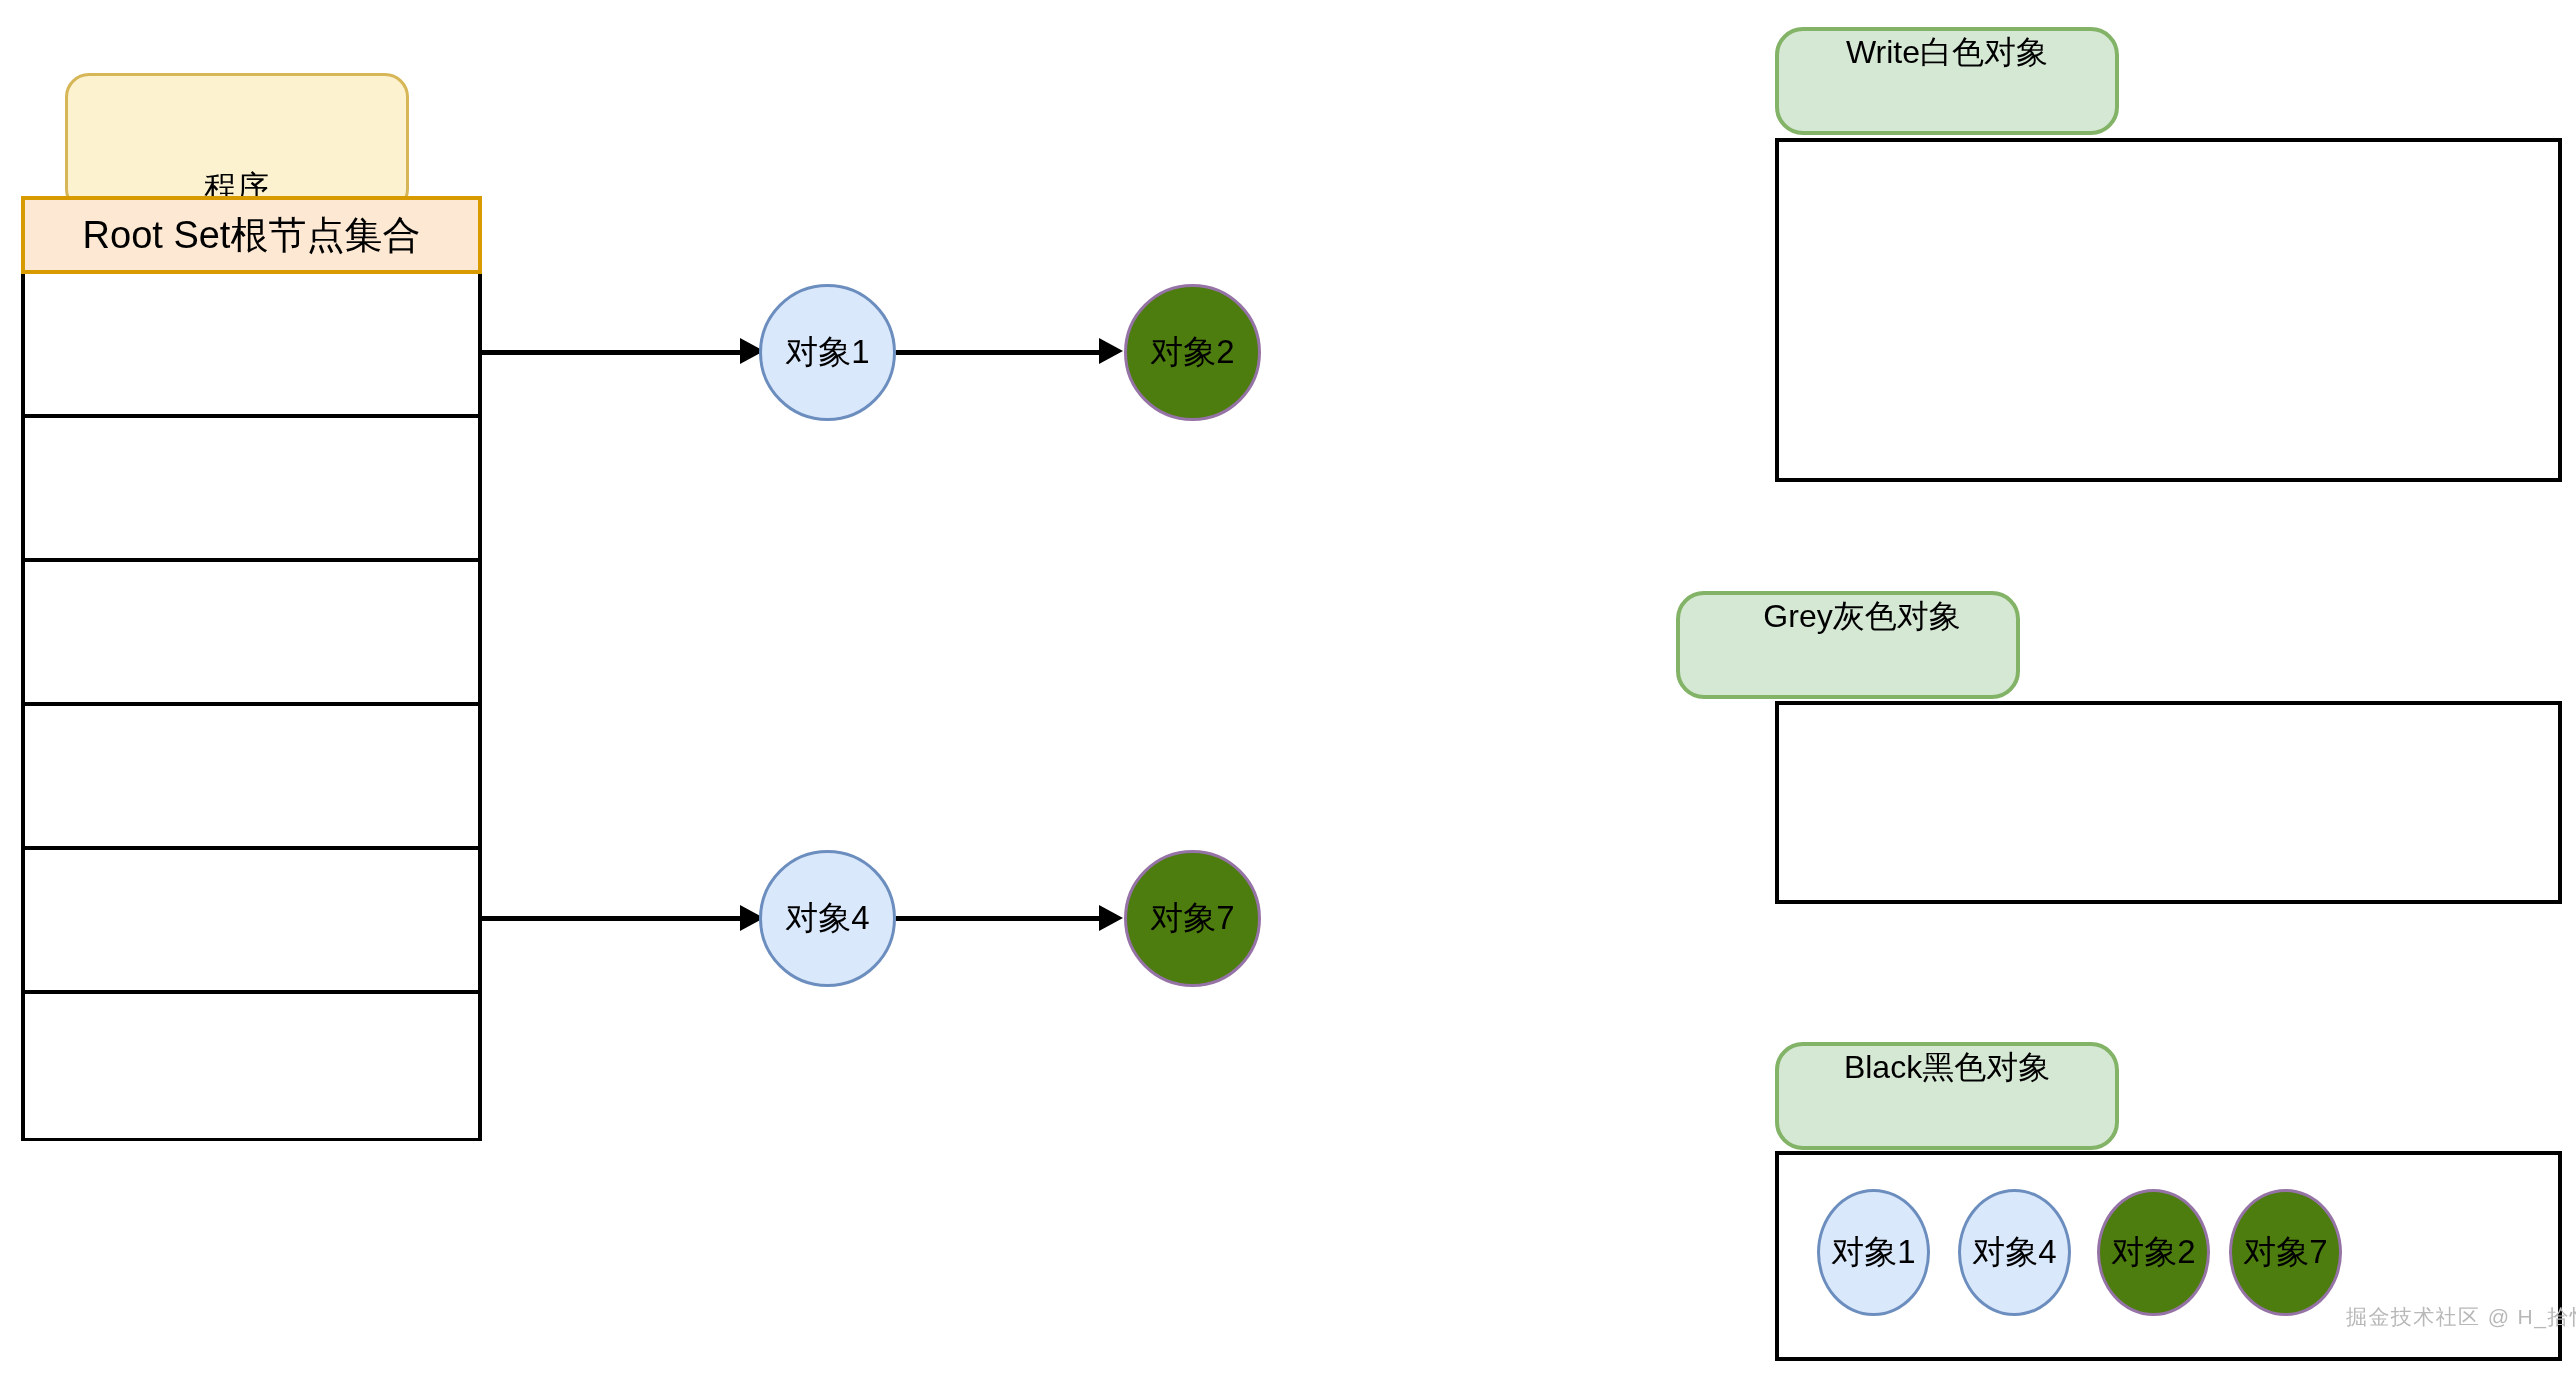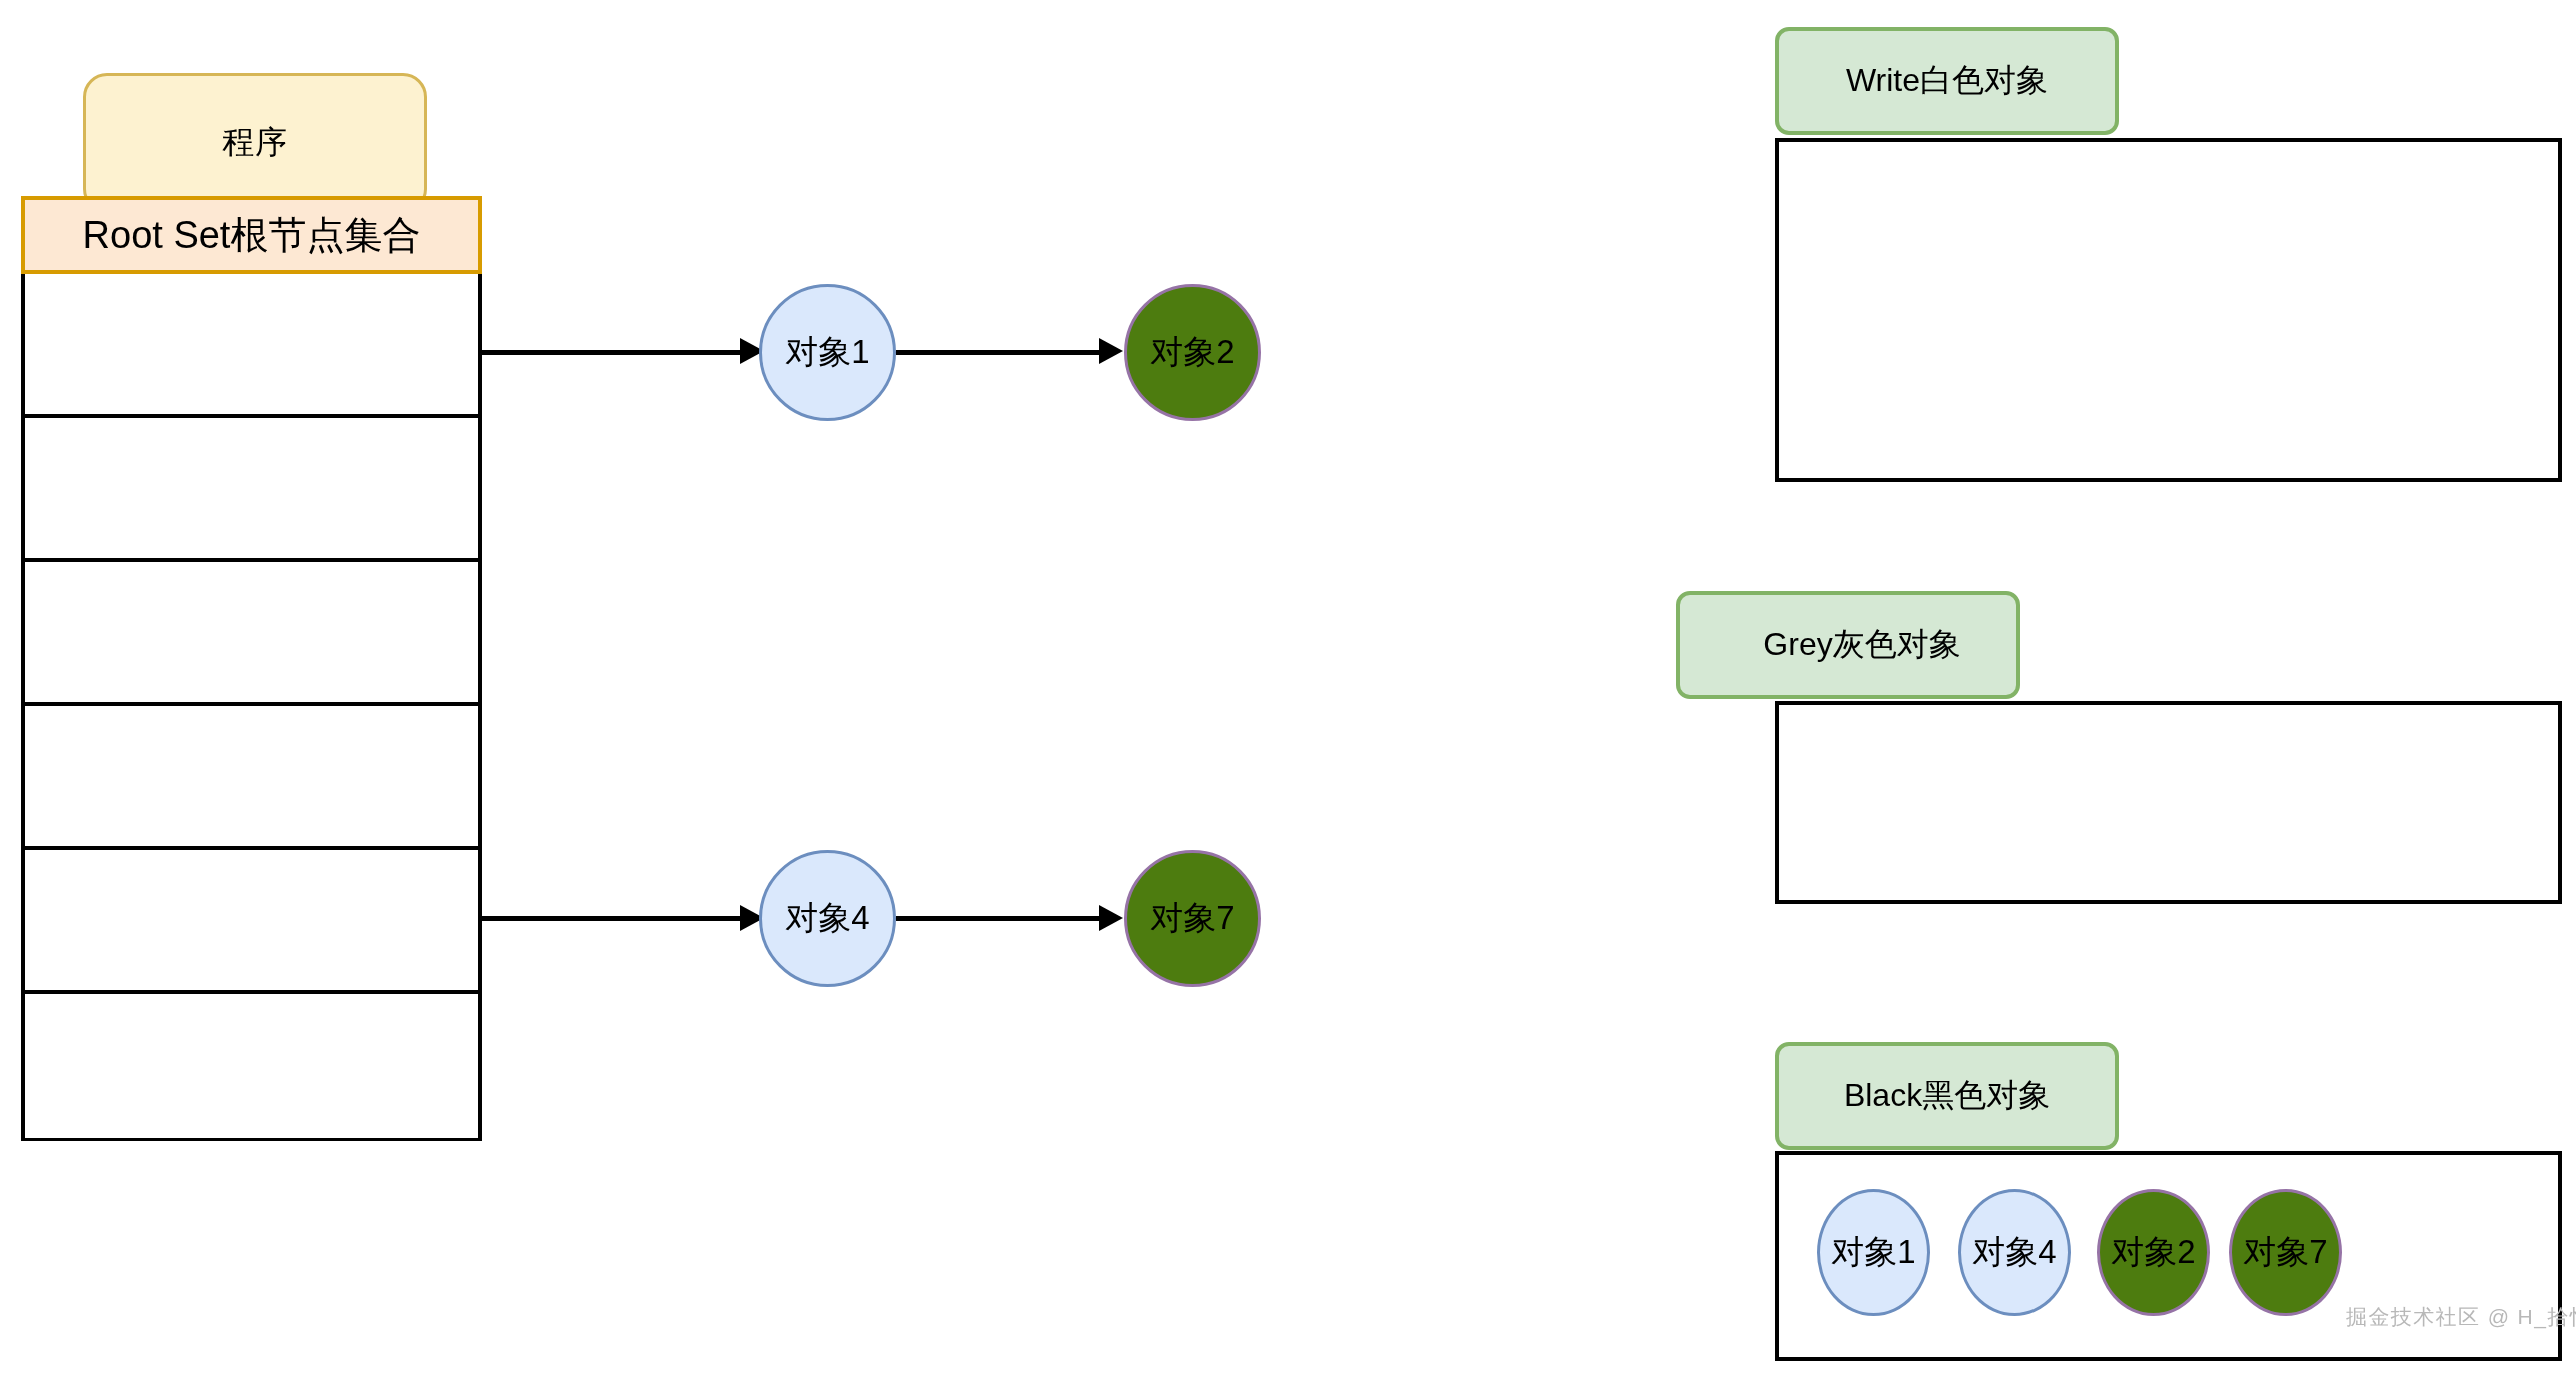--- a/index.html
+++ b/index.html
@@ -20,30 +20,30 @@
     left: 0; top: 0;
     width: 2576px;
     height: 1373px;
   }
 
   
   .abs { position: absolute; box-sizing: border-box; }
 
   
   .program-box {
-    left: 83px;
+    left: 65px;
     top: 73px;
     width: 344px;
     height: 140px;
     background: #ffe6cc00;
     background-color: #fdf2d0;
     border: 3.5px solid #d6b656;
     border-radius: 24px;
     display: flex;
-    align-items: center;
+    align-items: flex-end;
     justify-content: center;
     z-index: 4;
   }
   .program-box span {
     font-size: 32px;
     color: #000000;
     letter-spacing: 0.7px;
   }
 
   
@@ -119,23 +119,23 @@
   }
   .obj-purple {
     background-color: #4d7c0f;
     border: 3.5px solid #9673a6;
   }
 
   
   .green-header {
     background-color: #d5e8d4;
     border: 4.2px solid #82b366;
-    border-radius: 14px;
-    display: flex;
-    align-items: center;
+    border-radius: 28px;
+    display: flex;
+    align-items: flex-start;
     justify-content: center;
     z-index: 6;
     height: 108px;
     width: 344px;
   }
   .green-header span {
     font-size: 32px;
     color: #000000;
     white-space: nowrap;
   }

